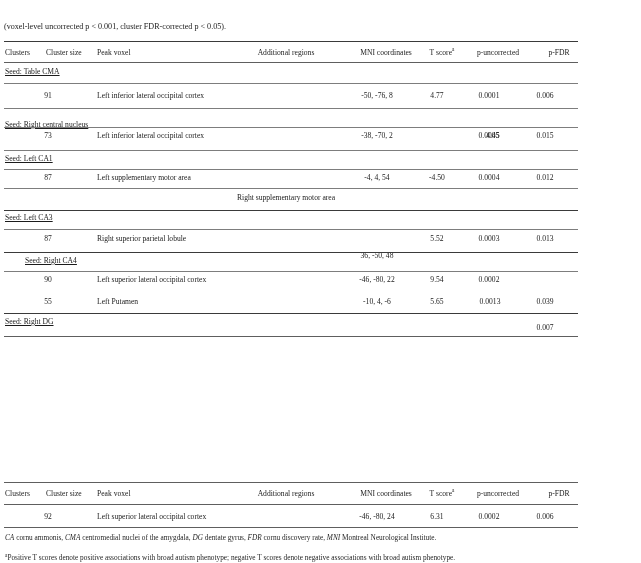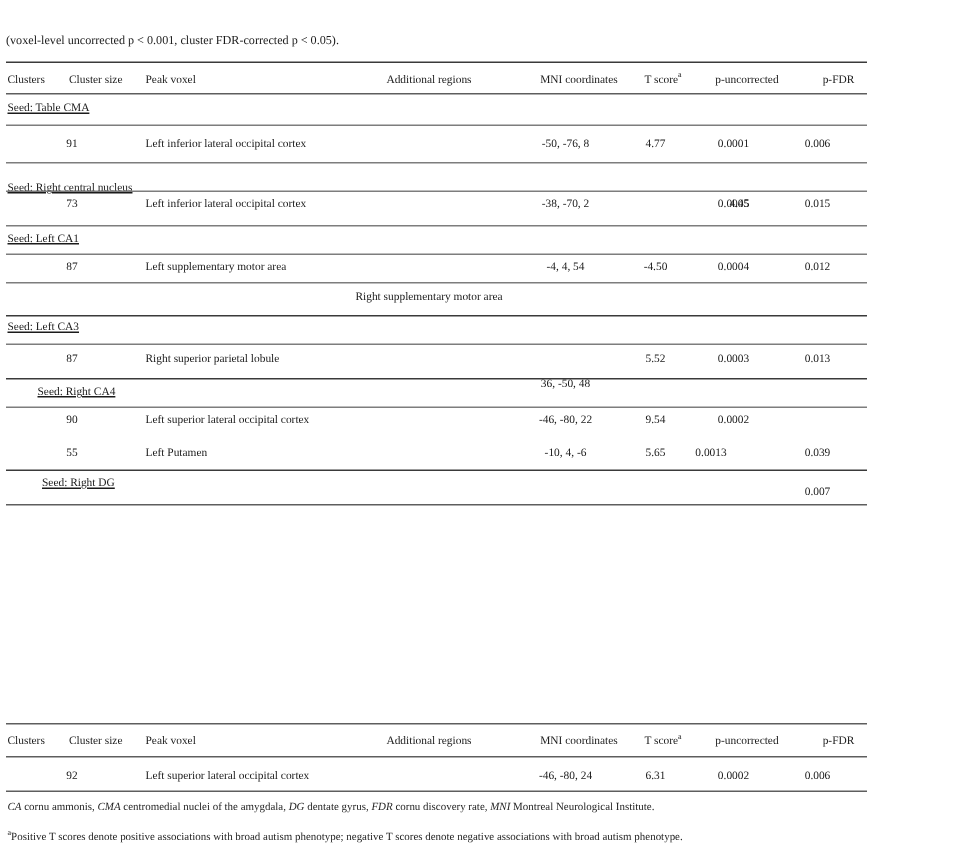--- a/index.html
+++ b/index.html
@@ -178,26 +178,26 @@
   <div class="cell" style="left:97px; top:275px;">Left superior lateral occipital cortex</div>
   <div class="cell center" style="left:377px; top:275px;">-46, -80, 22</div>
   <div class="cell center" style="left:437px; top:275px;">9.54</div>
   <div class="cell center" style="left:489px; top:275px;">0.0002</div>
   <div class="cell center" style="left:545px; top:275px;margin-top:48px;">0.007</div>
 
   <div class="cell center" style="left:48px; top:297px;">55</div>
   <div class="cell" style="left:97px; top:297px;">Left Putamen</div>
   <div class="cell center" style="left:377px; top:297px;">-10, 4, -6</div>
   <div class="cell center" style="left:437px; top:297px;">5.65</div>
-  <div class="cell center" style="left:474px; top:297px;">0.0013</div>
+  <div class="cell center" style="left:490px; top:297px;">0.0013</div>
   <div class="cell center" style="left:545px; top:297px;">0.039</div>
 
   <div class="rule thick" style="top:313px;"></div>
 
-  <div class="seed" style="top:317px;margin-left:23px;">Seed: Right DG</div>
+  <div class="seed" style="top:317px;">Seed: Right DG</div>
 
   <div class="rule" style="top:336px;"></div>
 
   <div class="rule" style="top:482px;"></div>
 
   <div class="cell hdr" style="left:5px; top:489px;">Clusters</div>
   <div class="cell hdr" style="left:46px; top:489px;">Cluster size</div>
   <div class="cell hdr" style="left:97px; top:489px;">Peak voxel</div>
   <div class="cell hdr center" style="left:286px; top:489px;">Additional regions</div>
   <div class="cell hdr center" style="left:386px; top:489px;">MNI coordinates</div>

